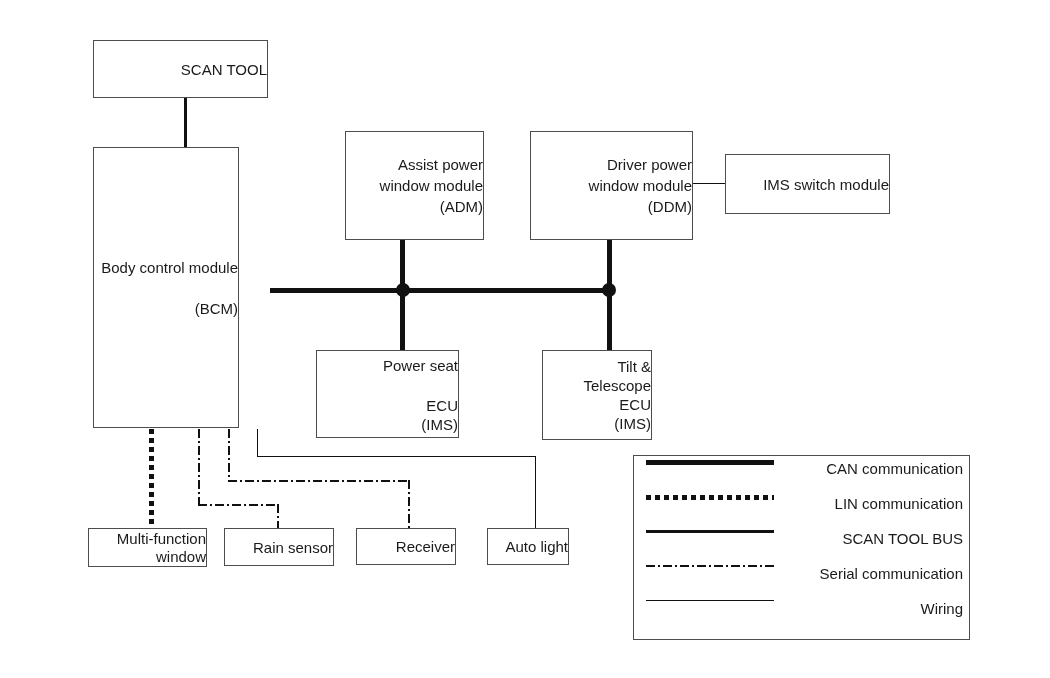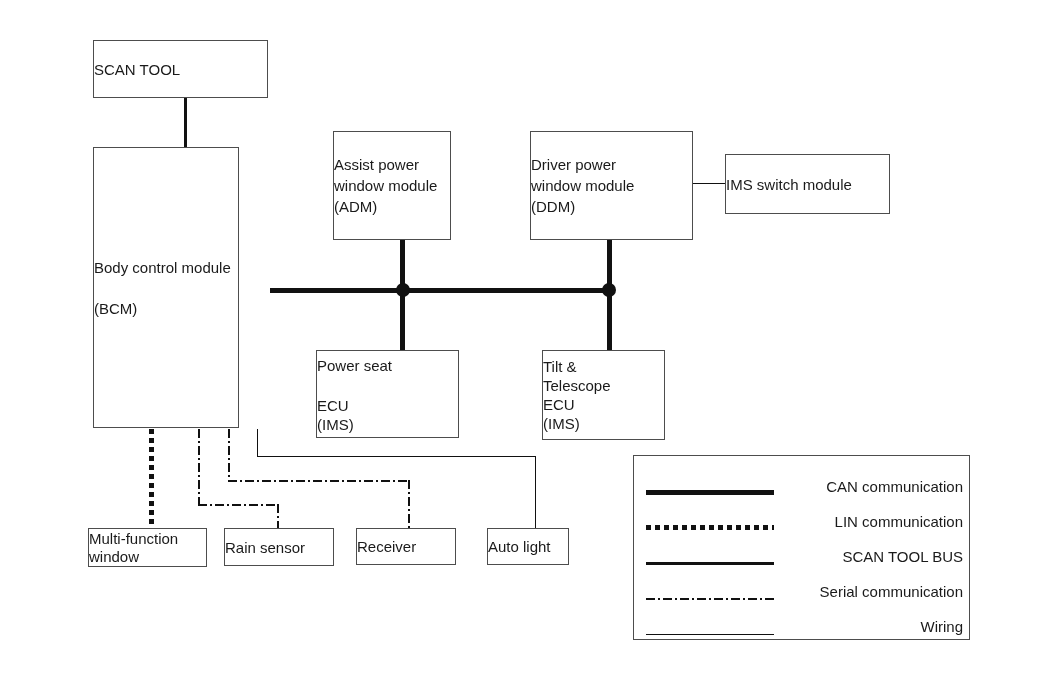--- a/index.html
+++ b/index.html
@@ -10,21 +10,21 @@
     font-family:"Liberation Sans", sans-serif;
     color:#1a1a1a;
     overflow:hidden;
   }
   .box{
     position:absolute;
     border:1px solid #4d4d4d;
     background:#ffffff;
     display:flex;
     flex-direction:column;
-    align-items:flex-start;
+    align-items:flex-end;
     justify-content:center;
     text-align:center;
     font-size:15px;
     line-height:21px;
     box-sizing:border-box;
     z-index:3;
   }
   .box .tight{line-height:19px;}
   .gap-top{margin-top:20px;}
   .line{position:absolute;z-index:1;}
@@ -44,21 +44,21 @@
   
   .legend{
     position:absolute;
     left:633px;top:455px;width:337px;height:185px;
     border:1px solid #4d4d4d;
     box-sizing:border-box;
     display:flex;flex-direction:column;justify-content:center;
     z-index:3;background:#fff;
   }
   .legend-row{
-    display:flex;align-items:flex-end;
+    display:flex;align-items:flex-start;
     height:35px;
     padding:0 6px 0 12px;
   }
   .legend-sample{width:128px;flex:none;}
   .legend-label{
     flex:1;text-align:right;font-size:15px;color:#1a1a1a;
   }
   .ls-can{height:5px;background:#111;}
   .ls-lin{height:5px;background:repeating-linear-gradient(to right,#111 0 5px,transparent 5px 9px);}
   .ls-scan{height:3px;background:#111;}
@@ -99,21 +99,21 @@
 
   <div class="box" style="left:93px;top:40px;width:175px;height:58px">
     <div>SCAN TOOL</div>
   </div>
 
   <div class="box" style="left:93px;top:147px;width:146px;height:281px">
     <div>Body control module</div>
     <div class="gap-top">(BCM)</div>
   </div>
 
-  <div class="box" style="left:333px;top:131px;width:118px;height:109px">
+  <div class="box" style="left:345px;top:131px;width:139px;height:109px">
     <div>Assist power</div>
     <div>window module</div>
     <div>(ADM)</div>
   </div>
 
   <div class="box" style="left:530px;top:131px;width:163px;height:109px">
     <div>Driver power</div>
     <div>window module</div>
     <div>(DDM)</div>
   </div>
@@ -121,21 +121,21 @@
   <div class="box" style="left:725px;top:154px;width:165px;height:60px">
     <div>IMS switch module</div>
   </div>
 
   <div class="box" style="left:316px;top:350px;width:143px;height:88px">
     <div>Power seat</div>
     <div class="gap-top tight">ECU</div>
     <div class="tight">(IMS)</div>
   </div>
 
-  <div class="box" style="left:542px;top:350px;width:123px;height:90px">
+  <div class="box" style="left:542px;top:350px;width:110px;height:90px">
     <div class="tight">Tilt &amp;</div>
     <div class="tight">Telescope</div>
     <div class="tight">ECU</div>
     <div class="tight">(IMS)</div>
   </div>
 
   <div class="box" style="left:88px;top:528px;width:119px;height:39px;line-height:18px">
     <div>Multi-function</div>
     <div>window</div>
   </div>

